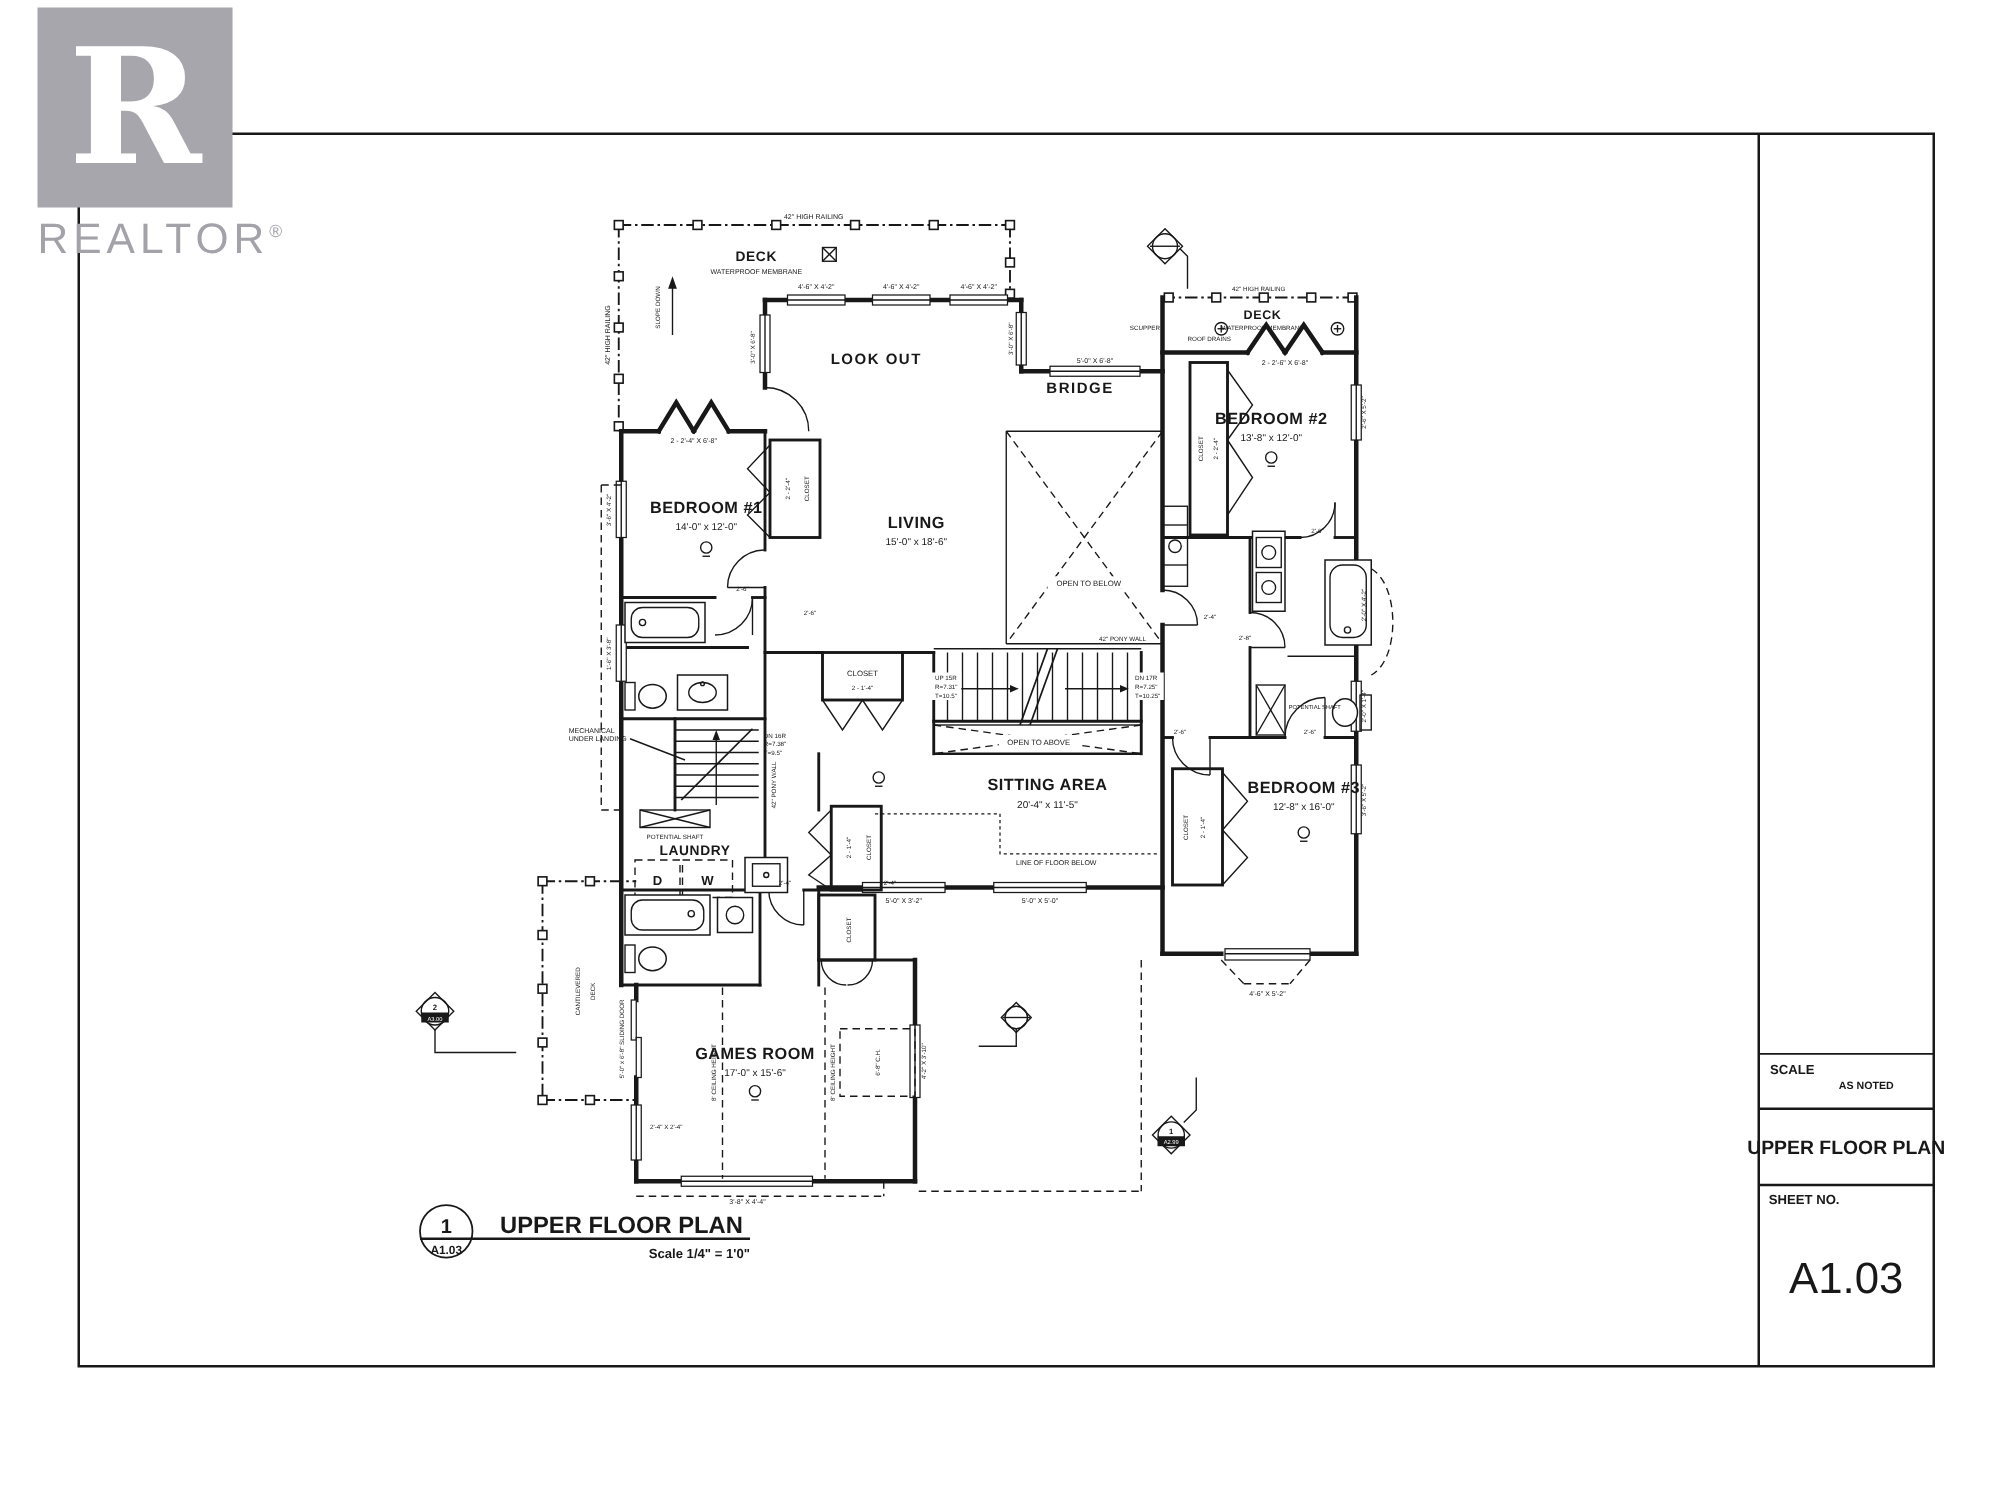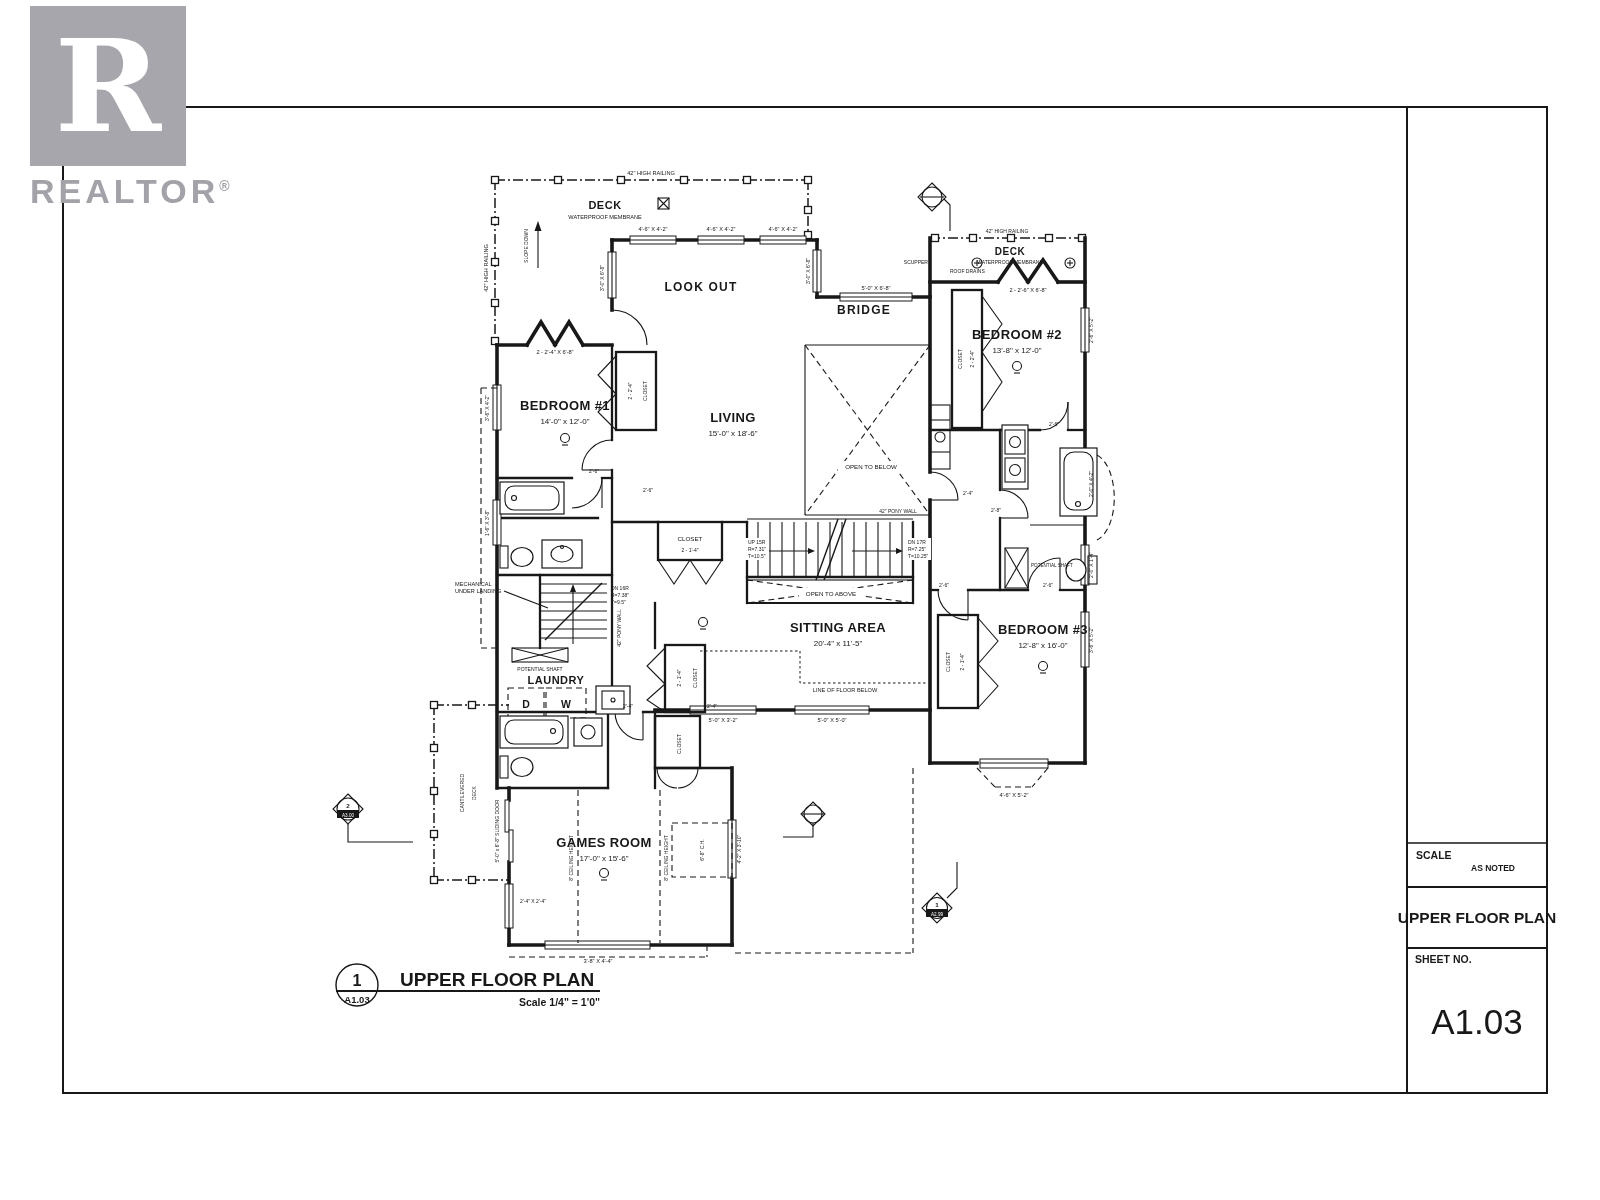--- a/index.html
+++ b/index.html
@@ -28,21 +28,21 @@
   .t5{font-size:5px;text-anchor:middle}
   .t48{font-size:4.6px;text-anchor:middle}
   .tbold{font-weight:bold}
   .ts{text-anchor:start}
   .te{text-anchor:end}
   .white{fill:#ffffff}
   
   .logo{position:absolute;left:30px;top:6px;z-index:5;}
   .logo-box{width:156px;height:160px;background:#a6a6ac;display:flex;align-items:center;justify-content:center;}
   .logo-r{font-family:"DejaVu Serif",serif;font-weight:bold;font-size:128px;line-height:1;color:#ffffff;}
-  .logo-text{margin-top:6px;font-size:34px;letter-spacing:4px;color:#a2a2a8;font-weight:700;}
+  .logo-text{margin-top:6px;font-size:34px;letter-spacing:4px;color:#a2a2a8;font-weight:400;}
   .logo-text sup{font-size:14px;letter-spacing:0;}
 </style>
 </head>
 <body>
 
 
 
 <div class="logo">
   <div class="logo-box">
     <span class="logo-r">R</span>

